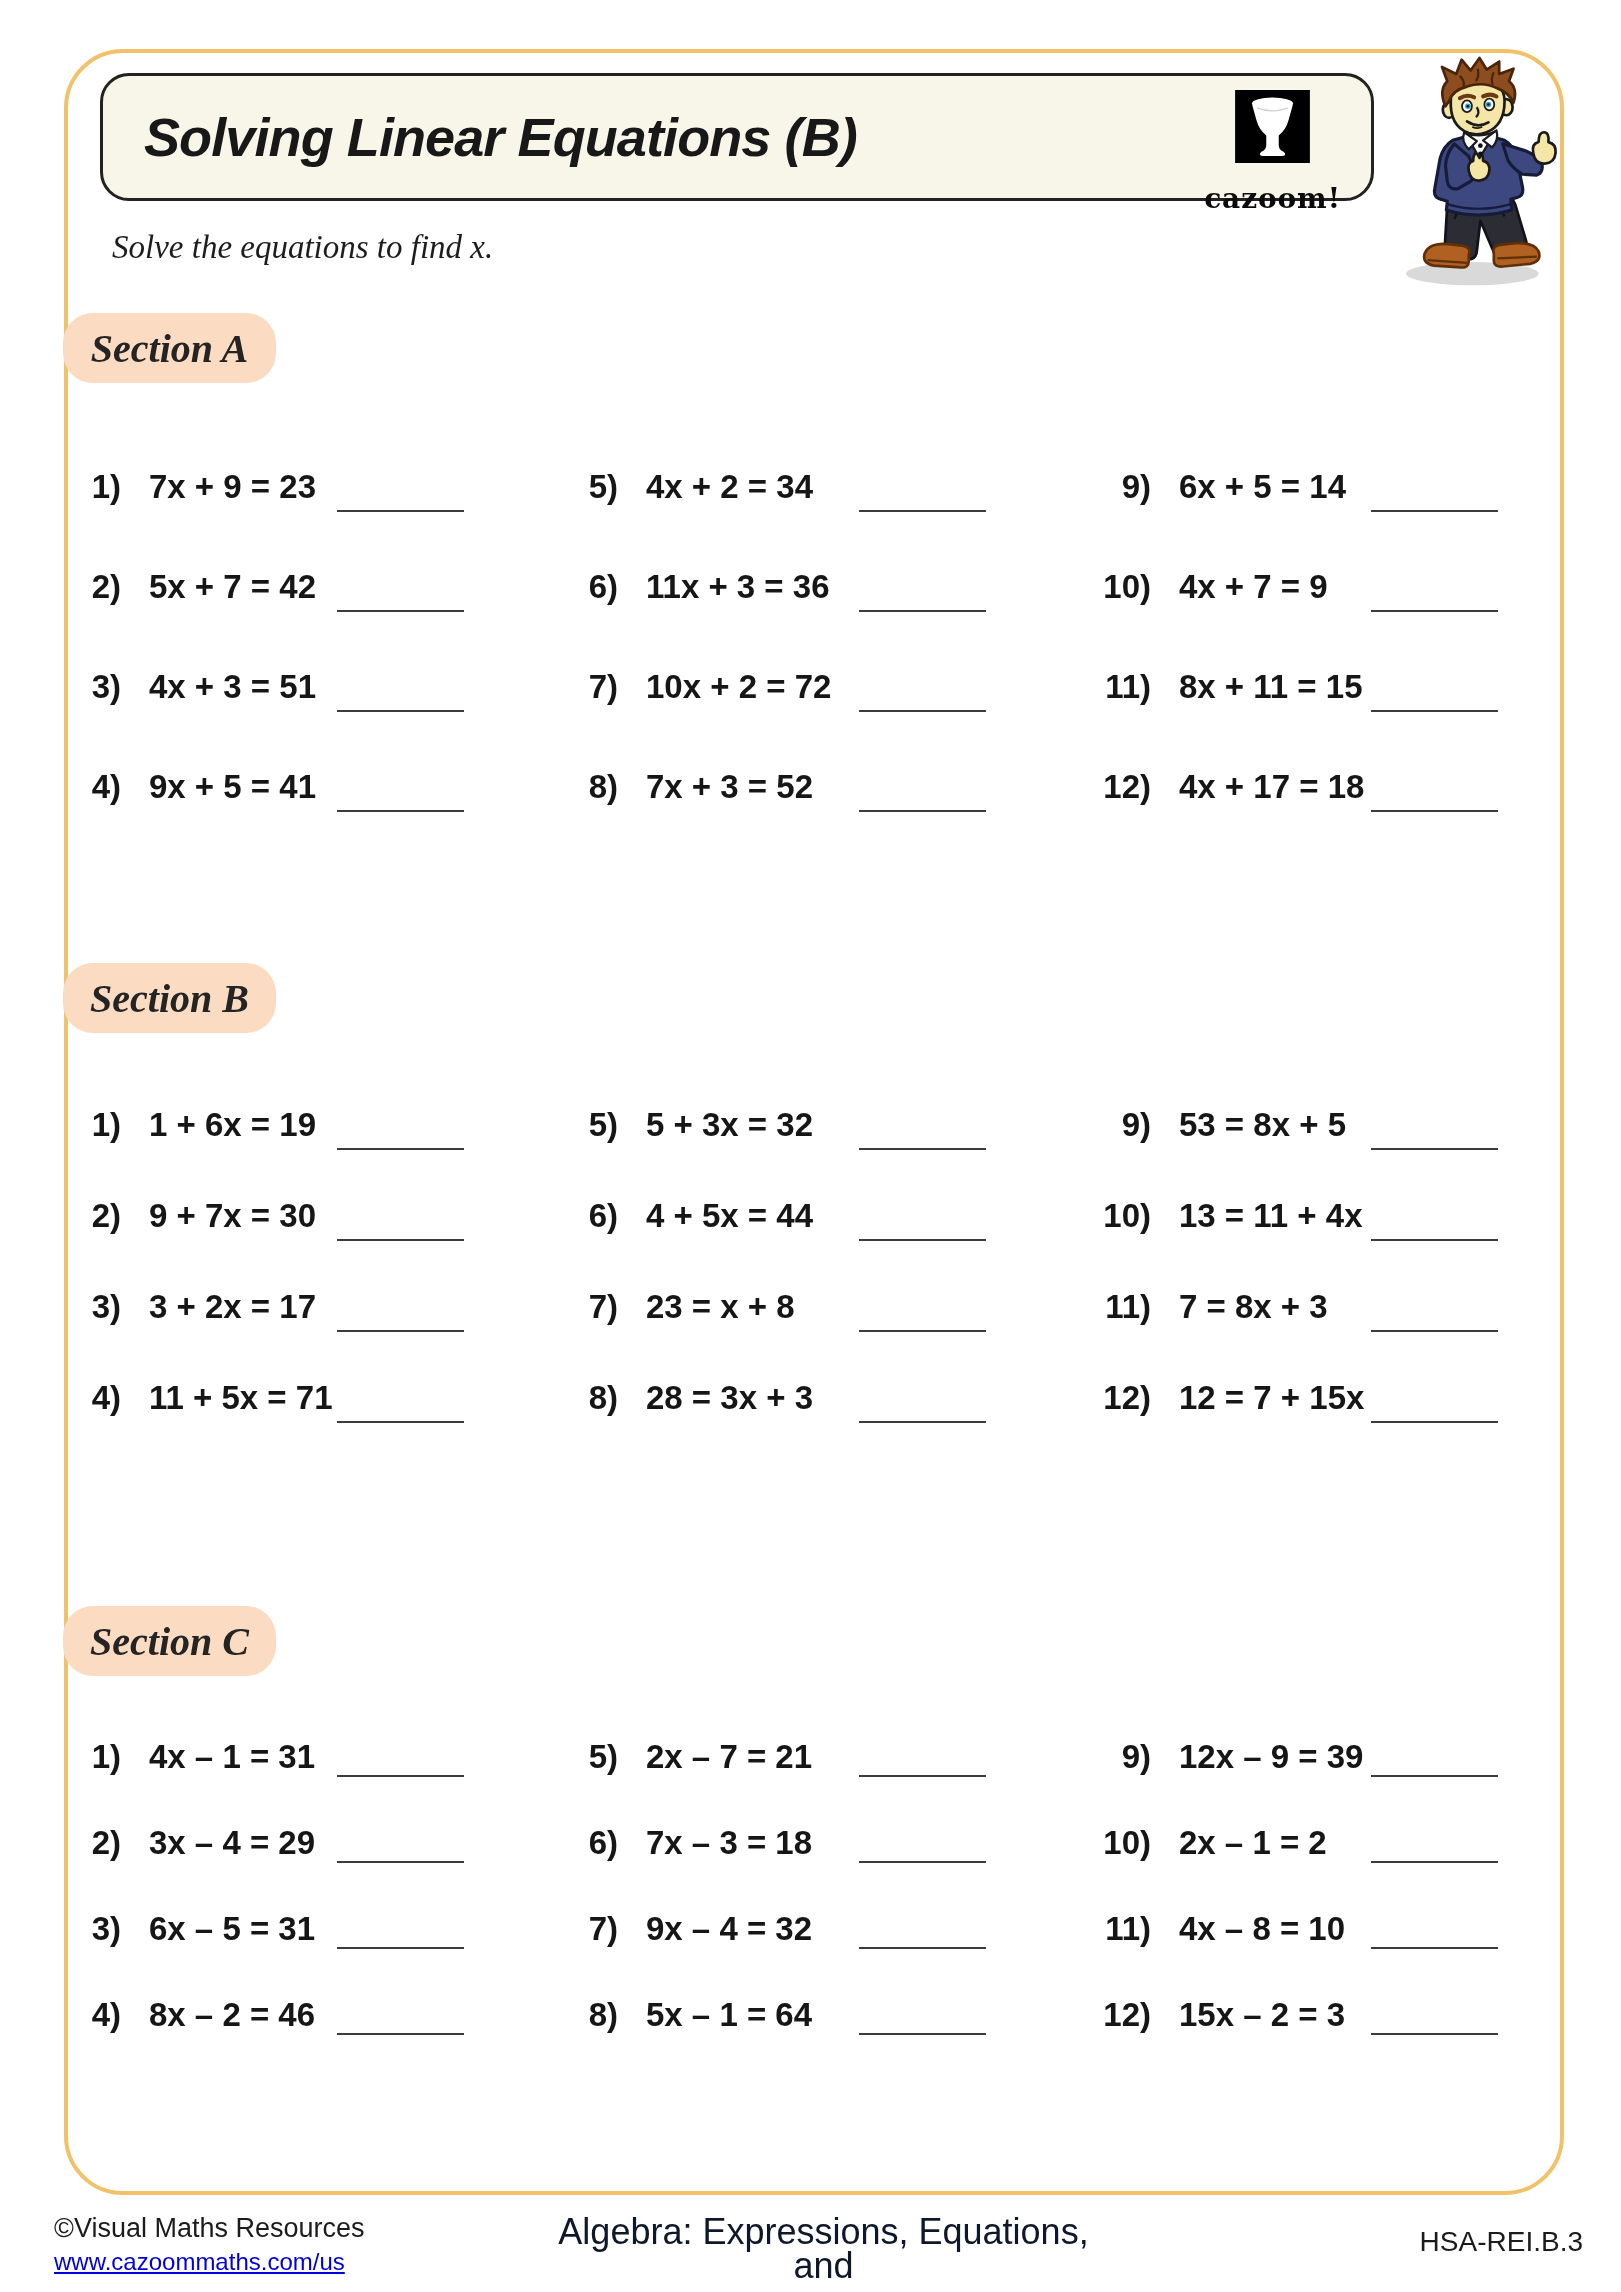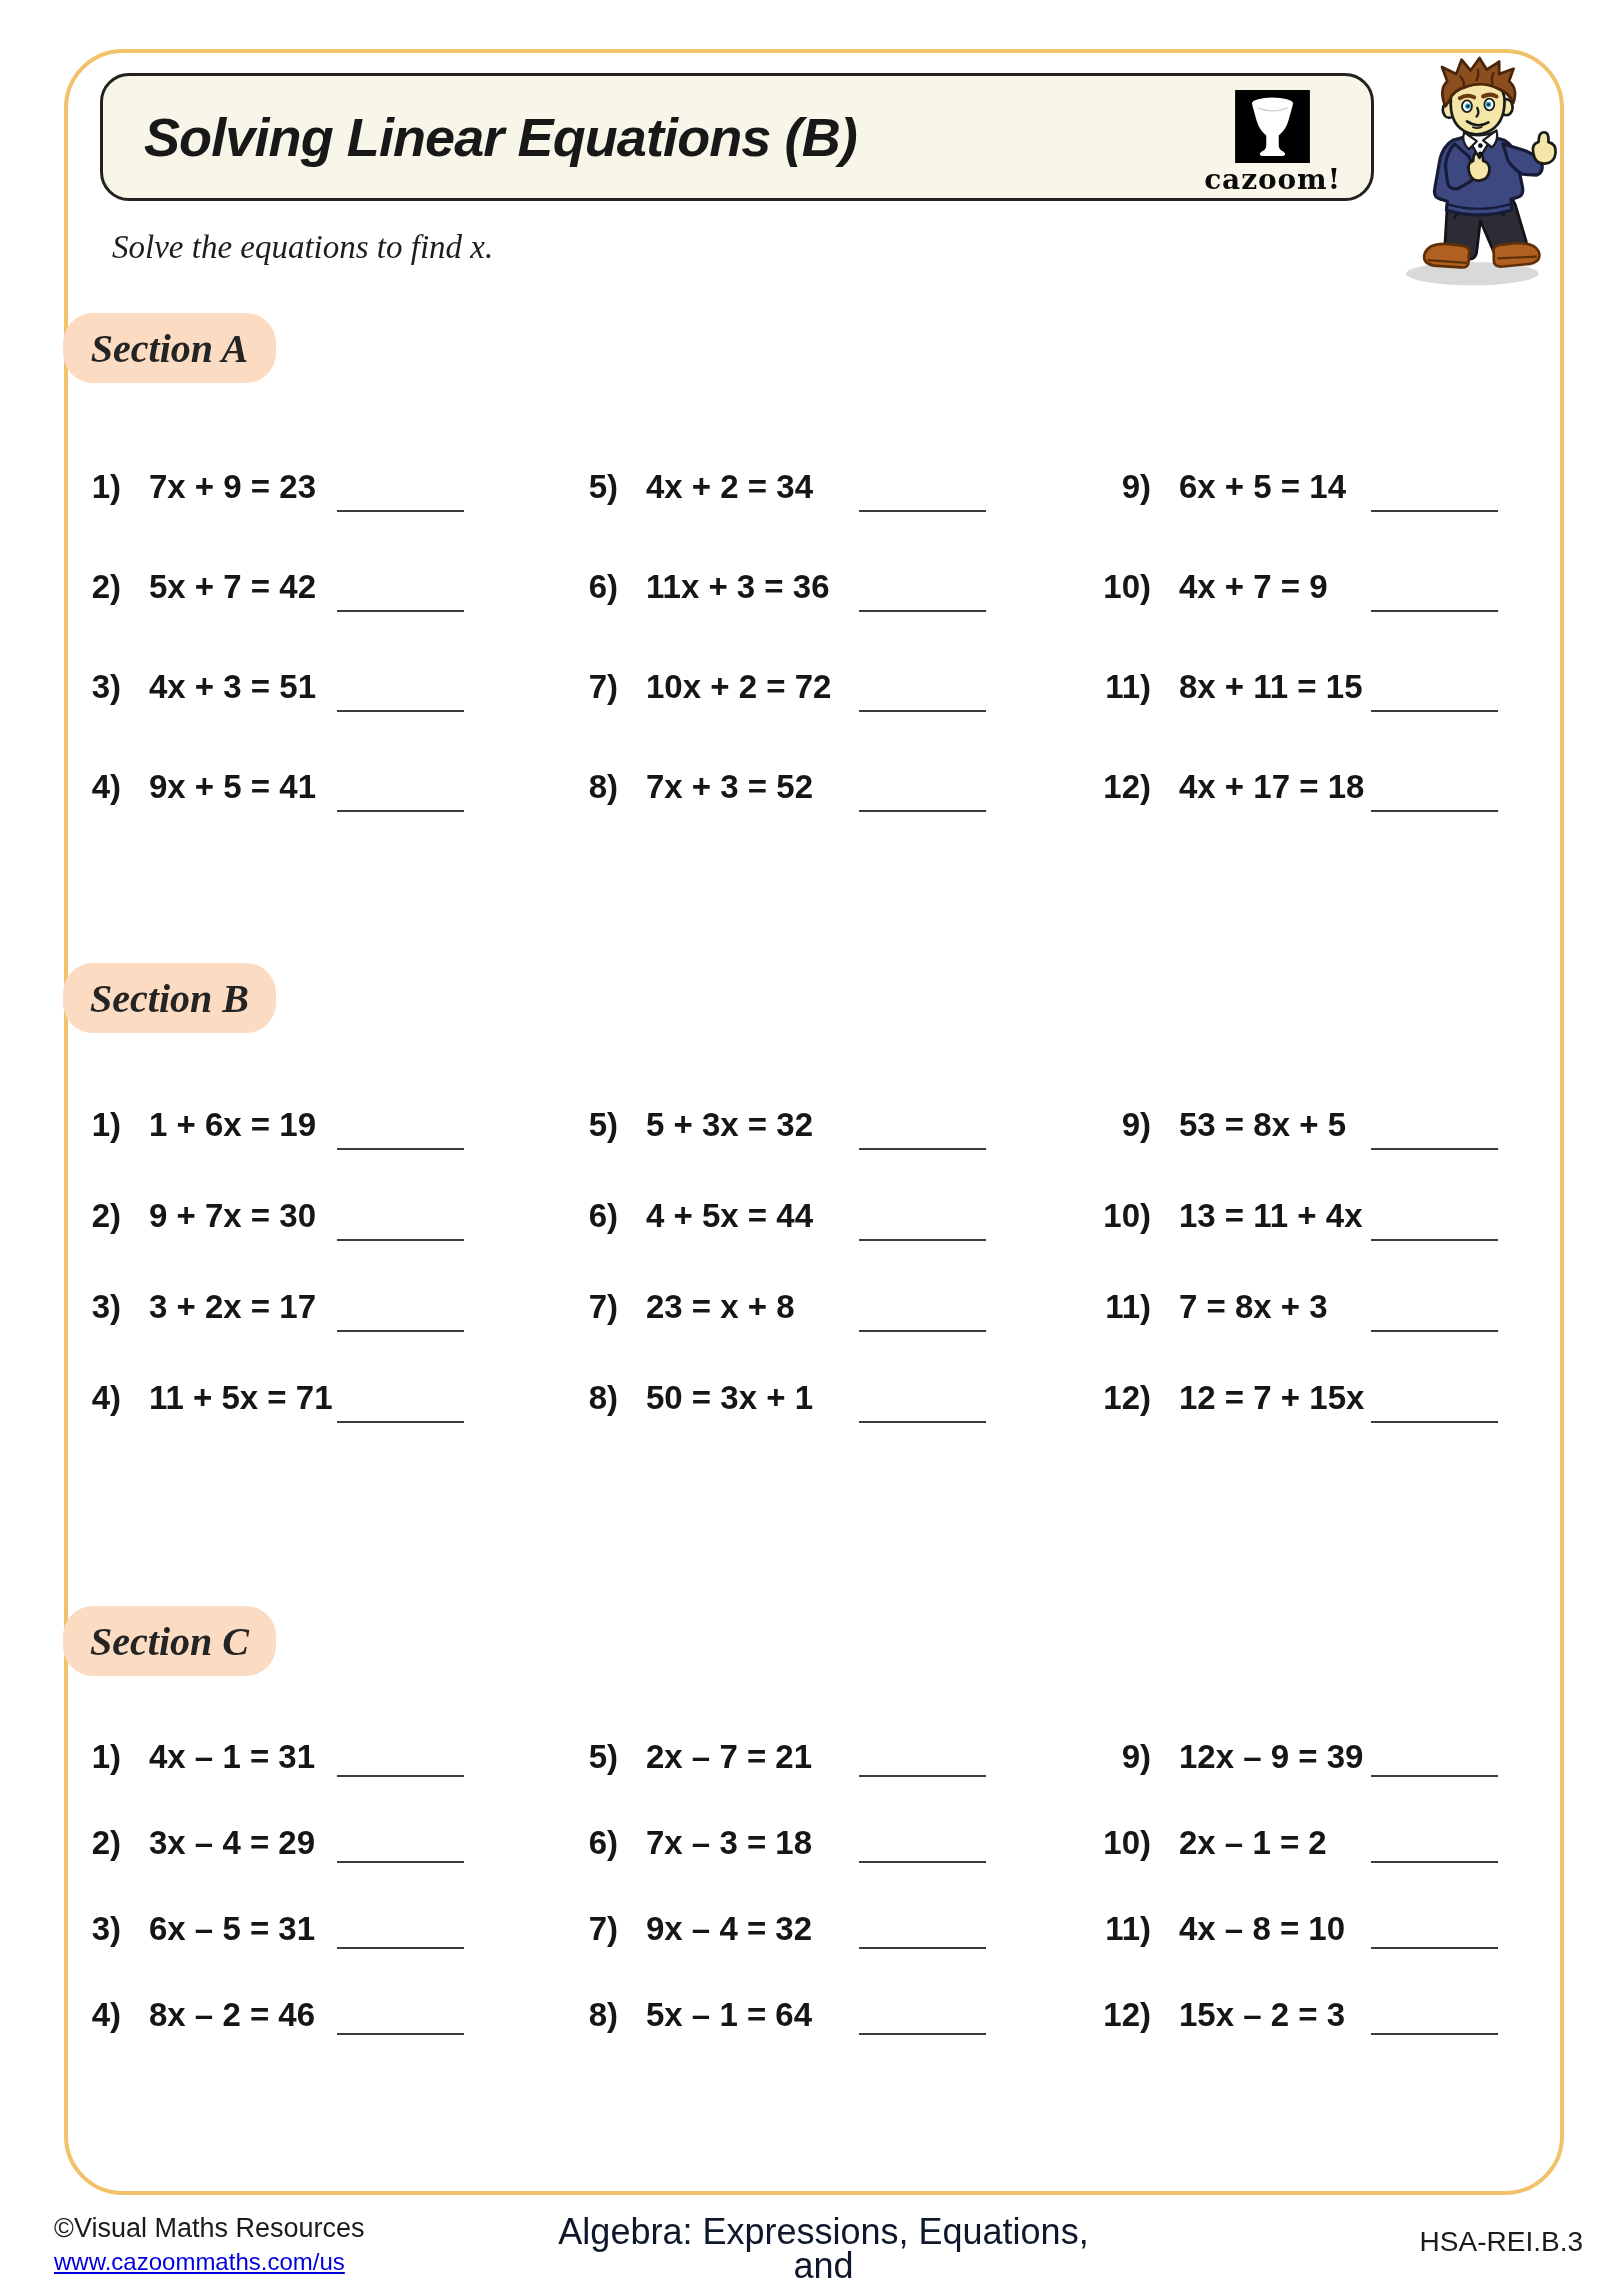--- a/index.html
+++ b/index.html
@@ -48,21 +48,21 @@
     display: flex;
     flex-direction: column;
     align-items: center;
   }
   .logo-caption {
     font-family: "DejaVu Serif", serif;
     font-weight: bold;
     font-size: 28px;
     color: #0b0b0b;
     letter-spacing: 0.9px;
-    margin-top: 0;
+    margin-top: 19px;
   }
 
   .mascot {
     position: absolute;
     left: 1390px; top: 56px;
     width: 179px; height: 233px;
   }
 
   .instruction {
     position: absolute;
@@ -326,21 +326,21 @@
           <span class="eq">4 + 5x = 44</span>
           <div class="ansline"></div>
         </div>
         <div class="cell">
           <span class="qnum">7)</span>
           <span class="eq">23 = x + 8</span>
           <div class="ansline"></div>
         </div>
         <div class="cell">
           <span class="qnum">8)</span>
-          <span class="eq">50 = 3x + 1</span>
+          <span class="eq">28 = 3x + 3</span>
           <div class="ansline"></div>
         </div>
         <div class="cell">
           <span class="qnum">9)</span>
           <span class="eq">53 = 8x + 5</span>
           <div class="ansline"></div>
         </div>
         <div class="cell">
           <span class="qnum">10)</span>
           <span class="eq">13 = 11 + 4x</span>

